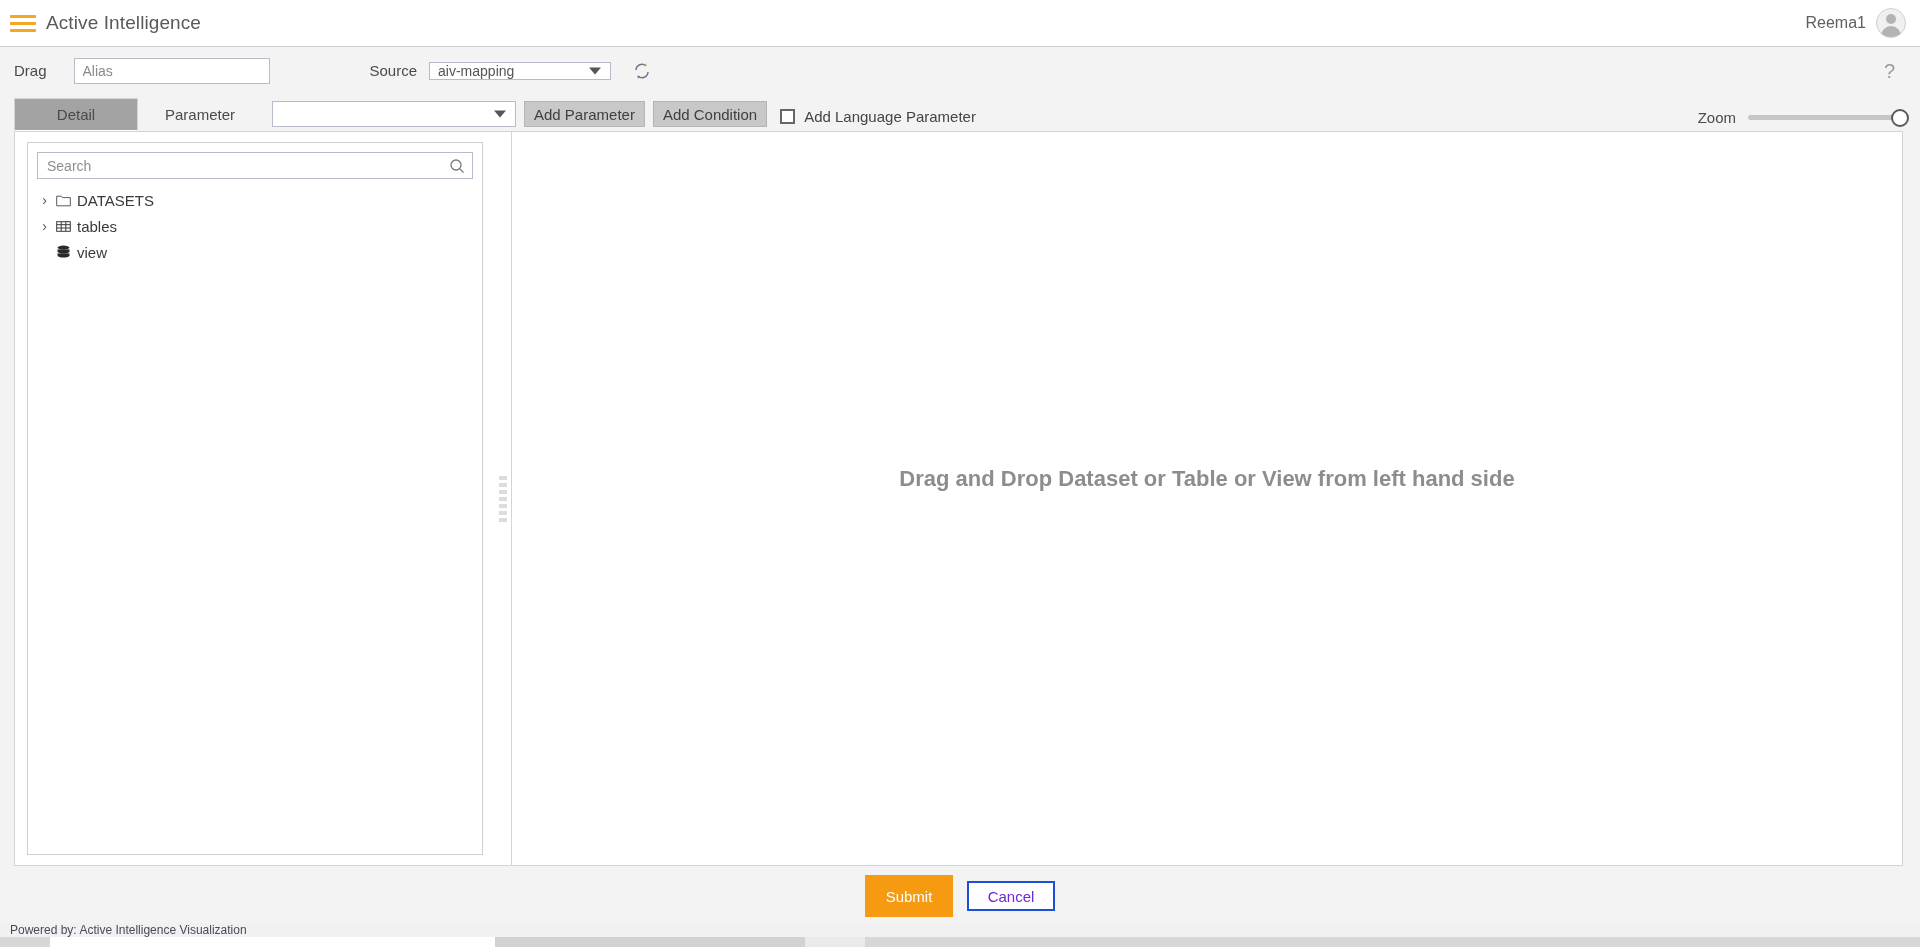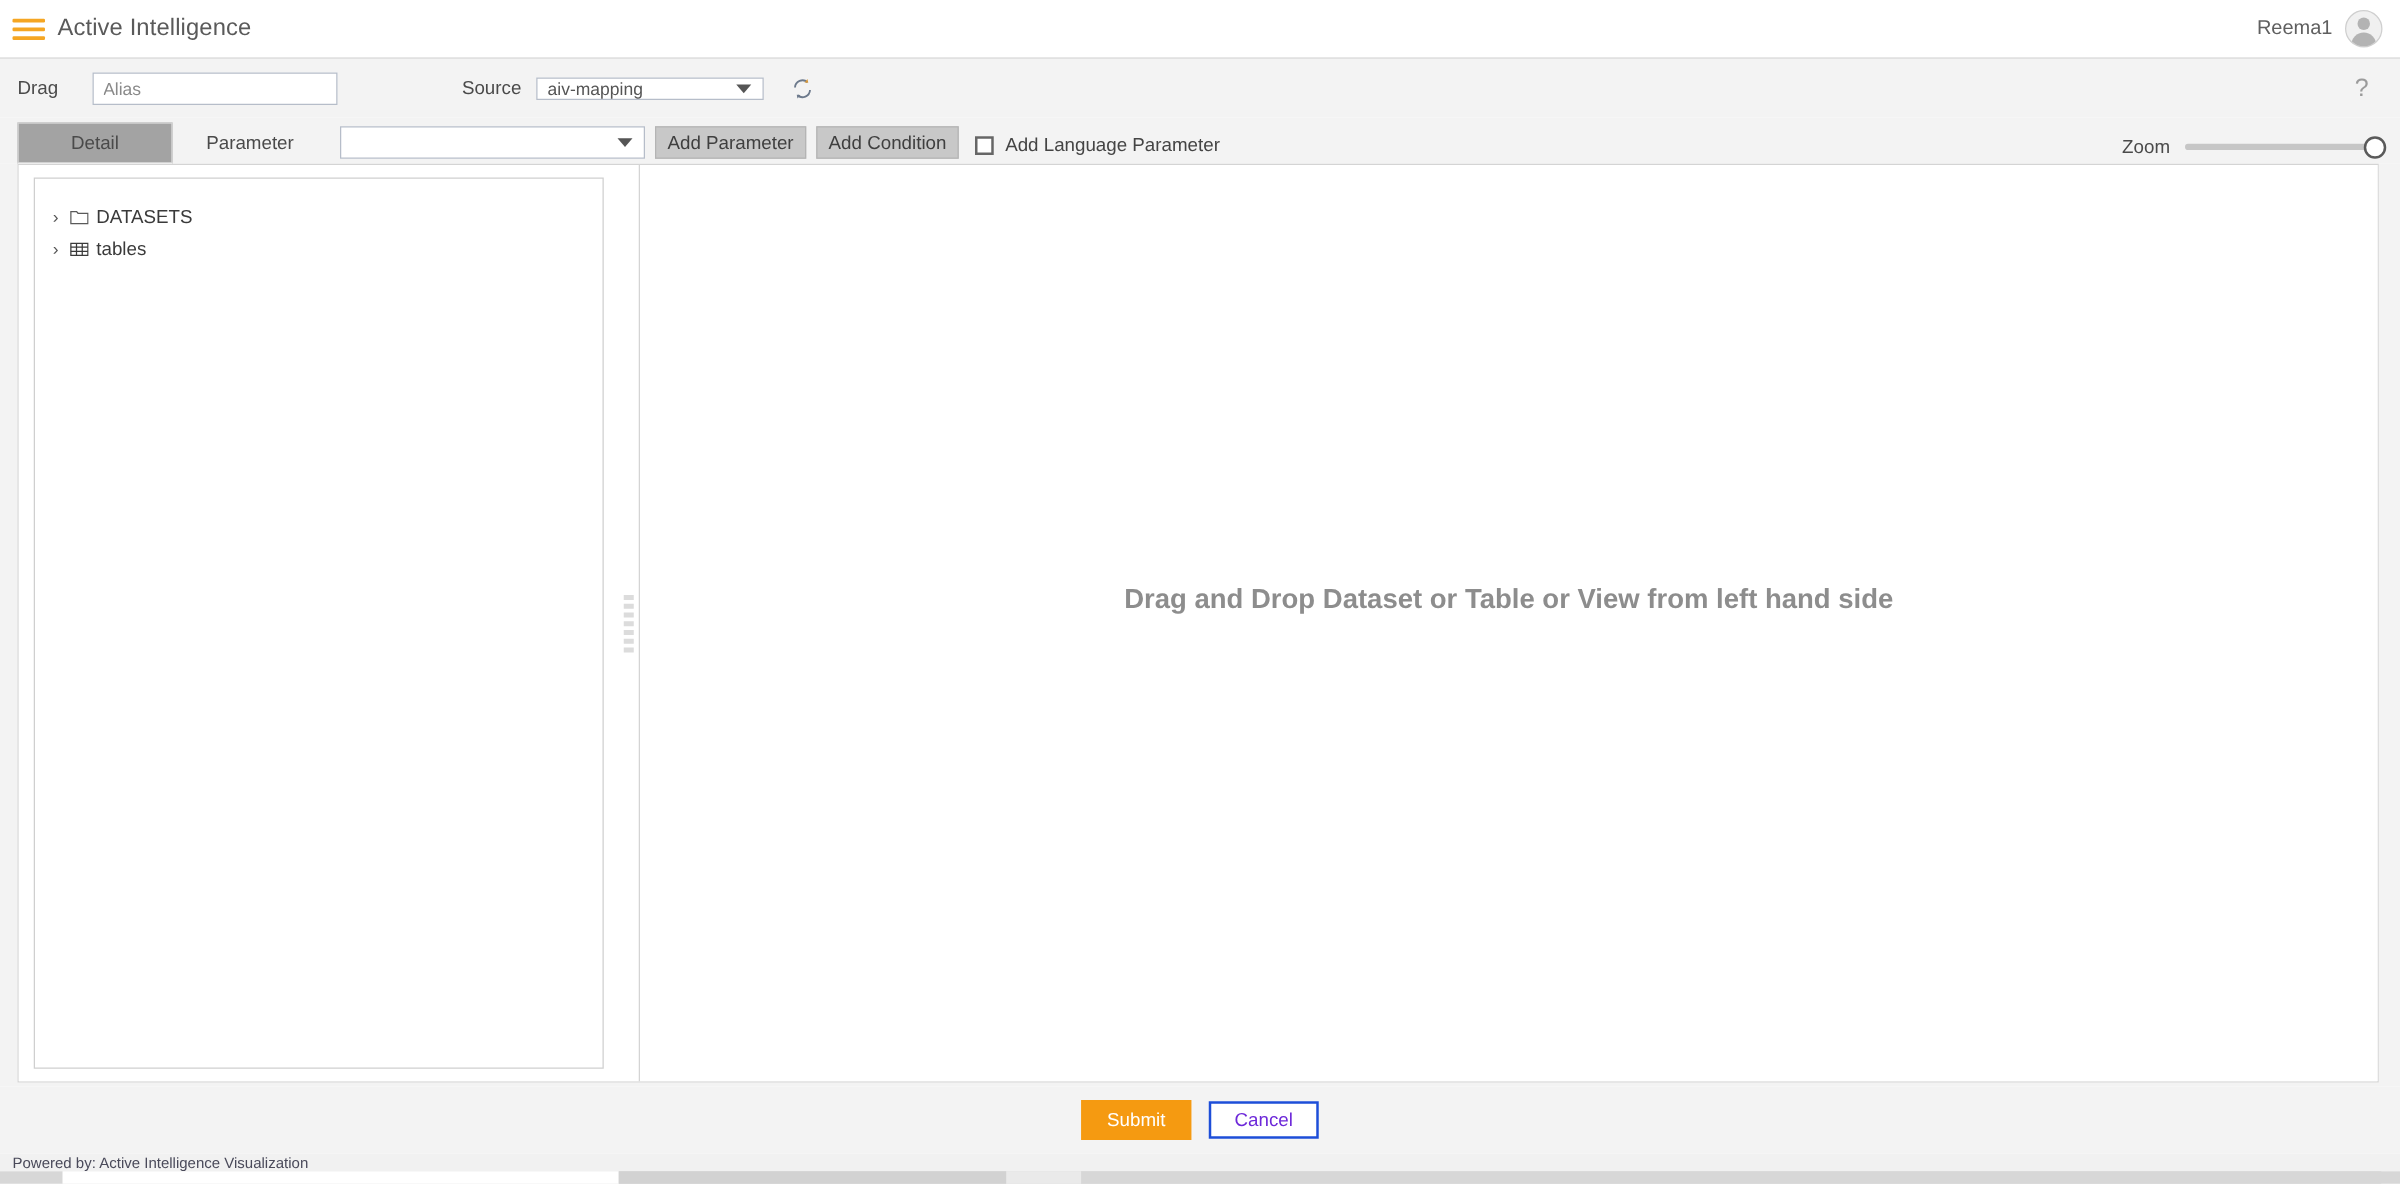--- a/index.html
+++ b/index.html
@@ -209,21 +209,21 @@
     margin-top: -40px; user-select: none;
   }
 
   
   #actions {
     position: absolute; left: 0; top: 869px; width: 1920px; height: 54px;
     background: #f3f3f3;
     display: flex; align-items: center; justify-content: center; gap: 14px;
   }
   #submit-btn {
-    width: 88px; height: 32px;
+    width: 88px; height: 42px;
     background: #f59a11; border: 1px solid #f59a11; color: #fff;
     font-family: "Liberation Sans", sans-serif;
     font-size: 15px; cursor: pointer;
   }
   #cancel-btn {
     width: 88px; height: 30px;
     background: #fff; border: 2px solid #1d4ed8; color: #6d28d9;
     font-family: "Liberation Sans", sans-serif;
     font-size: 15px; cursor: pointer;
   }
@@ -307,20 +307,29 @@
     </div>
   </div>
 </div>
 
 <div id="stage">
   <div id="panes">
 
     <div id="left-pane">
       <div id="tree-box">
 
+        <div id="search-row">
+          <input id="search-input" type="text" placeholder="Search" style="">
+          <span id="search-icon">
+            <svg width="16" height="16" viewBox="0 0 16 16" aria-hidden="true">
+              <circle cx="7" cy="7" r="5" fill="none" stroke="#7a7a7a" stroke-width="1.3"></circle>
+              <line x1="10.6" y1="10.6" x2="14.6" y2="14.6" stroke="#7a7a7a" stroke-width="1.3"></line>
+            </svg>
+          </span>
+        </div>
 
         <div id="tree">
 
           <div class="tnode">
             <span class="tchev">›</span>
             <span class="ticon">
               <svg width="15" height="13" viewBox="0 0 15 13" aria-hidden="true">
                 <path d="M0.7 2.2h4.6l1.1 1.4h7.9v8.2H0.7z" fill="none" stroke="#5a5a5a" stroke-width="1"></path>
               </svg>
             </span>
@@ -334,20 +343,33 @@
                 <rect x="0.7" y="1.7" width="13.6" height="9.6" fill="none" stroke="#3a3a3a" stroke-width="1"></rect>
                 <line x1="0.7" y1="4.7" x2="14.3" y2="4.7" stroke="#3a3a3a" stroke-width="1"></line>
                 <line x1="0.7" y1="8.0" x2="14.3" y2="8.0" stroke="#3a3a3a" stroke-width="1"></line>
                 <line x1="5.2" y1="1.7" x2="5.2" y2="11.3" stroke="#3a3a3a" stroke-width="1"></line>
                 <line x1="9.8" y1="1.7" x2="9.8" y2="11.3" stroke="#3a3a3a" stroke-width="1"></line>
               </svg>
             </span>
             <span>tables</span>
           </div>
 
+          <div class="tnode">
+            <span class="tchev empty"></span>
+            <span class="ticon">
+              <svg width="15" height="14" viewBox="0 0 15 14" aria-hidden="true">
+                <ellipse cx="7.5" cy="2.6" rx="6" ry="2" fill="#2b2b2b"></ellipse>
+                <rect x="1.5" y="4.4" width="12" height="1.9" fill="#2b2b2b"></rect>
+                <ellipse cx="7.5" cy="6.6" rx="6" ry="1.9" fill="#2b2b2b"></ellipse>
+                <rect x="1.5" y="8.4" width="12" height="1.9" fill="#2b2b2b"></rect>
+                <ellipse cx="7.5" cy="10.6" rx="6" ry="1.9" fill="#2b2b2b"></ellipse>
+              </svg>
+            </span>
+            <span>view</span>
+          </div>
 
         </div>
       </div>
     </div>
 
     <div id="splitter">
       <div id="grip">
         <i></i>
         <i></i>
         <i></i>

